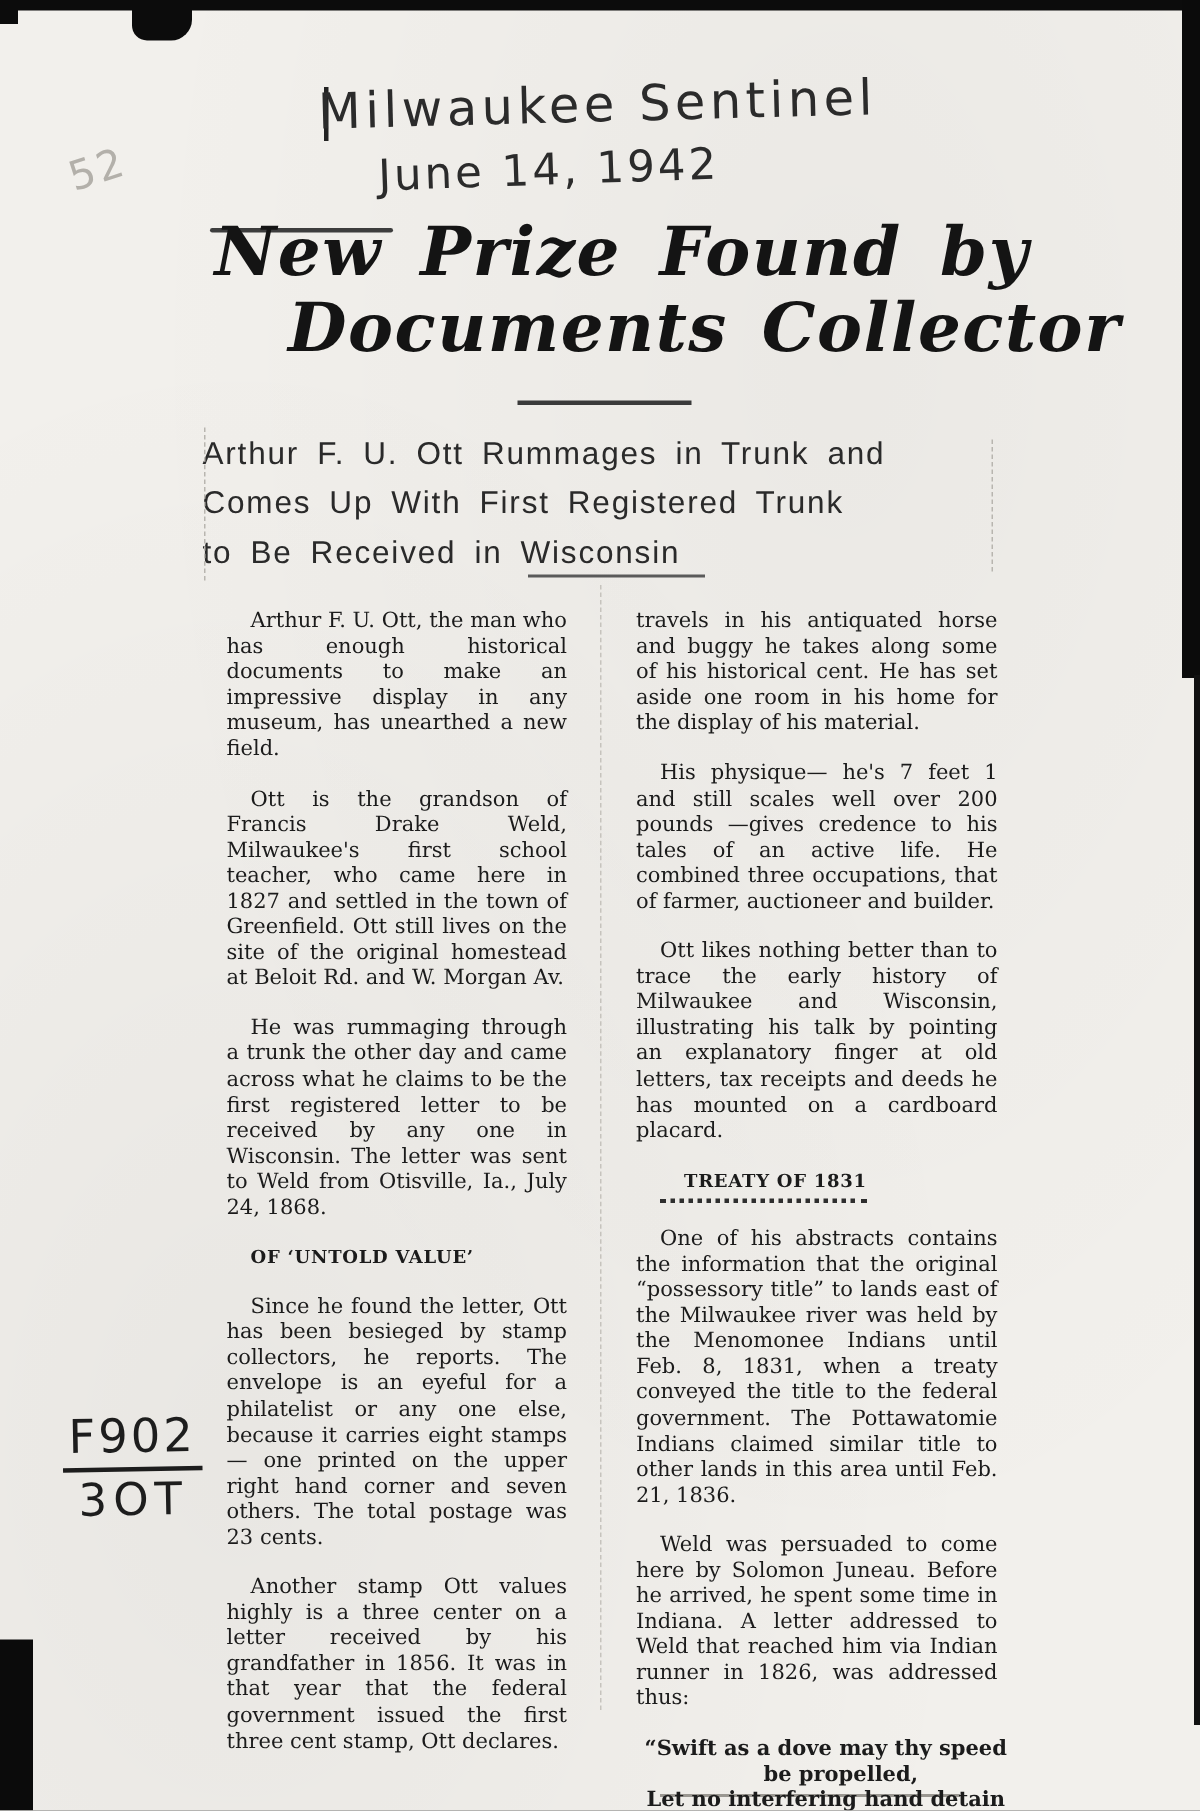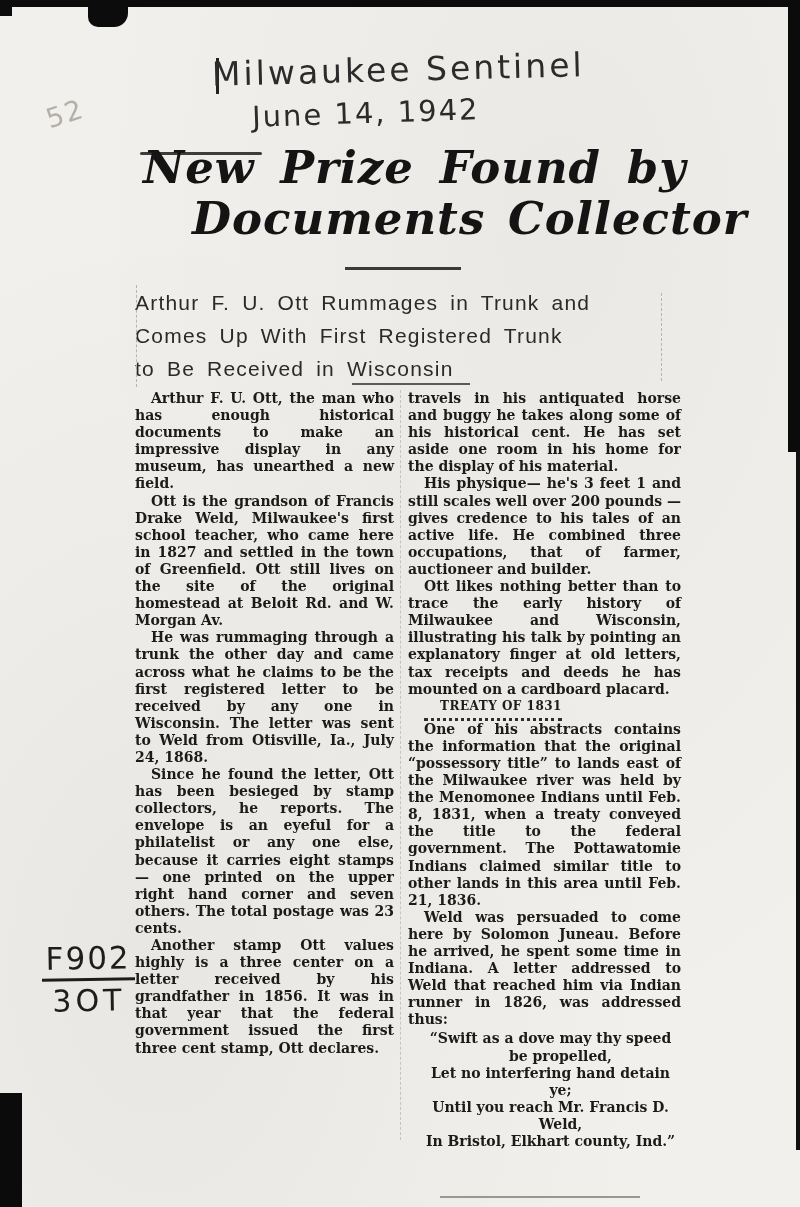--- a/index.html
+++ b/index.html
@@ -48,21 +48,21 @@
   .sub-rule { position:absolute; left:352px; top:383px; width:118px; height:2px; background:#5a5a5a; }
   .dotted-v1 { position:absolute; left:136px; top:285px; width:0; height:102px; border-left:1px dashed #b8b5af; }
   .dotted-v2 { position:absolute; left:661px; top:293px; width:0; height:88px; border-left:1px dashed #b8b5af; }
   
   .columns { position:absolute; left:135px; top:390px; width:546px; display:flex; }
   .col { font-size:14px; line-height:17.1px; text-align:justify; color:#1b1b1b; }
   .col-left  { width:259px; }
   .col-right { width:273px; }
   .col-gap { width:14px; position:relative; }
   .col-gap::after { content:""; position:absolute; left:6px; top:0; height:750px; border-left:1px dashed #c6c3bd; }
-  .col p { margin:0; text-indent:16px;font-weight:bold; }
+  .col p { margin:16px; text-indent:16px; }
   .col p.noindent { text-indent:0; }
   .sect-head { margin:6px 0 3px 0; font-weight:bold; font-size:12px; letter-spacing:0.5px; text-indent:0; }
   .sect-head .dotted { display:inline-block; border-bottom:3px dotted #2e2e2e; padding-bottom:3px; }
   .poem { margin-top:2px; font-weight:bold; }
   .poem div { padding-left:32px; text-indent:-20px; text-align:center; line-height:17.1px; }
 </style>
 </head>
 <body>
 
 <div class="page">
@@ -99,29 +99,30 @@
   <div class="sub-rule"></div>
   <div class="dotted-v1"></div>
   <div class="dotted-v2"></div>
 
   <div class="columns">
 
     <div class="col col-left">
       <p>Arthur F. U. Ott, the man who has enough historical documents to make an impressive display in any museum, has unearthed a new field.</p>
       <p>Ott is the grandson of Francis Drake Weld, Milwaukee's first school teacher, who came here in 1827 and settled in the town of Greenfield.  Ott still lives on the site of the original homestead at Beloit Rd. and W. Morgan Av.</p>
       <p>He was rummaging through a trunk the other day and came across what he claims to be the first registered letter to be received by any one in Wisconsin. The letter was sent to Weld from Otisville, Ia., July 24, 1868.</p>
+      <p class="sect-head"><span>OF ‘UNTOLD VALUE’</span></p>
       <p>Since he found the letter, Ott has been besieged by stamp collectors, he reports.  The envelope is an eyeful for a philatelist or any one else, because it carries eight stamps— one printed on the upper right hand corner and seven others.  The total postage was 23 cents.</p>
       <p>Another stamp Ott values highly is a three center on a letter received by his grandfather in 1856. It was in that year that the federal government issued the first three cent stamp, Ott declares.</p>
     </div>
 
     <div class="col-gap"></div>
 
     <div class="col col-right">
       <p class="noindent">travels in his antiquated horse and buggy he takes along some of his historical cent. He has set aside one room in his home for the display of his material.</p>
-      <p>His physique— he's 3 feet 1 and still scales well over 200 pounds —gives credence to his tales of an active life.  He combined three occupations, that of farmer, auctioneer and builder.</p>
+      <p>His physique— he's 7 feet 1 and still scales well over 200 pounds —gives credence to his tales of an active life.  He combined three occupations, that of farmer, auctioneer and builder.</p>
       <p>Ott likes nothing better than to trace the early history of Milwaukee and Wisconsin, illustrating his talk by pointing an explanatory finger at old letters, tax receipts and deeds he has mounted on a cardboard placard.</p>
       <p class="sect-head"><span class="dotted">TREATY OF 1831</span></p>
       <p>One of his abstracts contains the information that the original “possessory title” to lands east of the Milwaukee river was held by the Menomonee Indians until Feb. 8, 1831, when a treaty conveyed the title to the federal government. The Pottawatomie Indians claimed similar title to other lands in this area until Feb. 21, 1836.</p>
       <p>Weld was persuaded to come here by Solomon Juneau. Before he arrived, he spent some time in Indiana. A letter addressed to Weld that reached him via Indian runner in 1826, was addressed thus:</p>
       <div class="poem">
         <div>“Swift as a dove may thy speed be propelled,</div>
         <div>Let no interfering hand detain ye;</div>
         <div>Until you reach Mr. Francis D. Weld,</div>
         <div>In Bristol, Elkhart county, Ind.”</div>
       </div>

